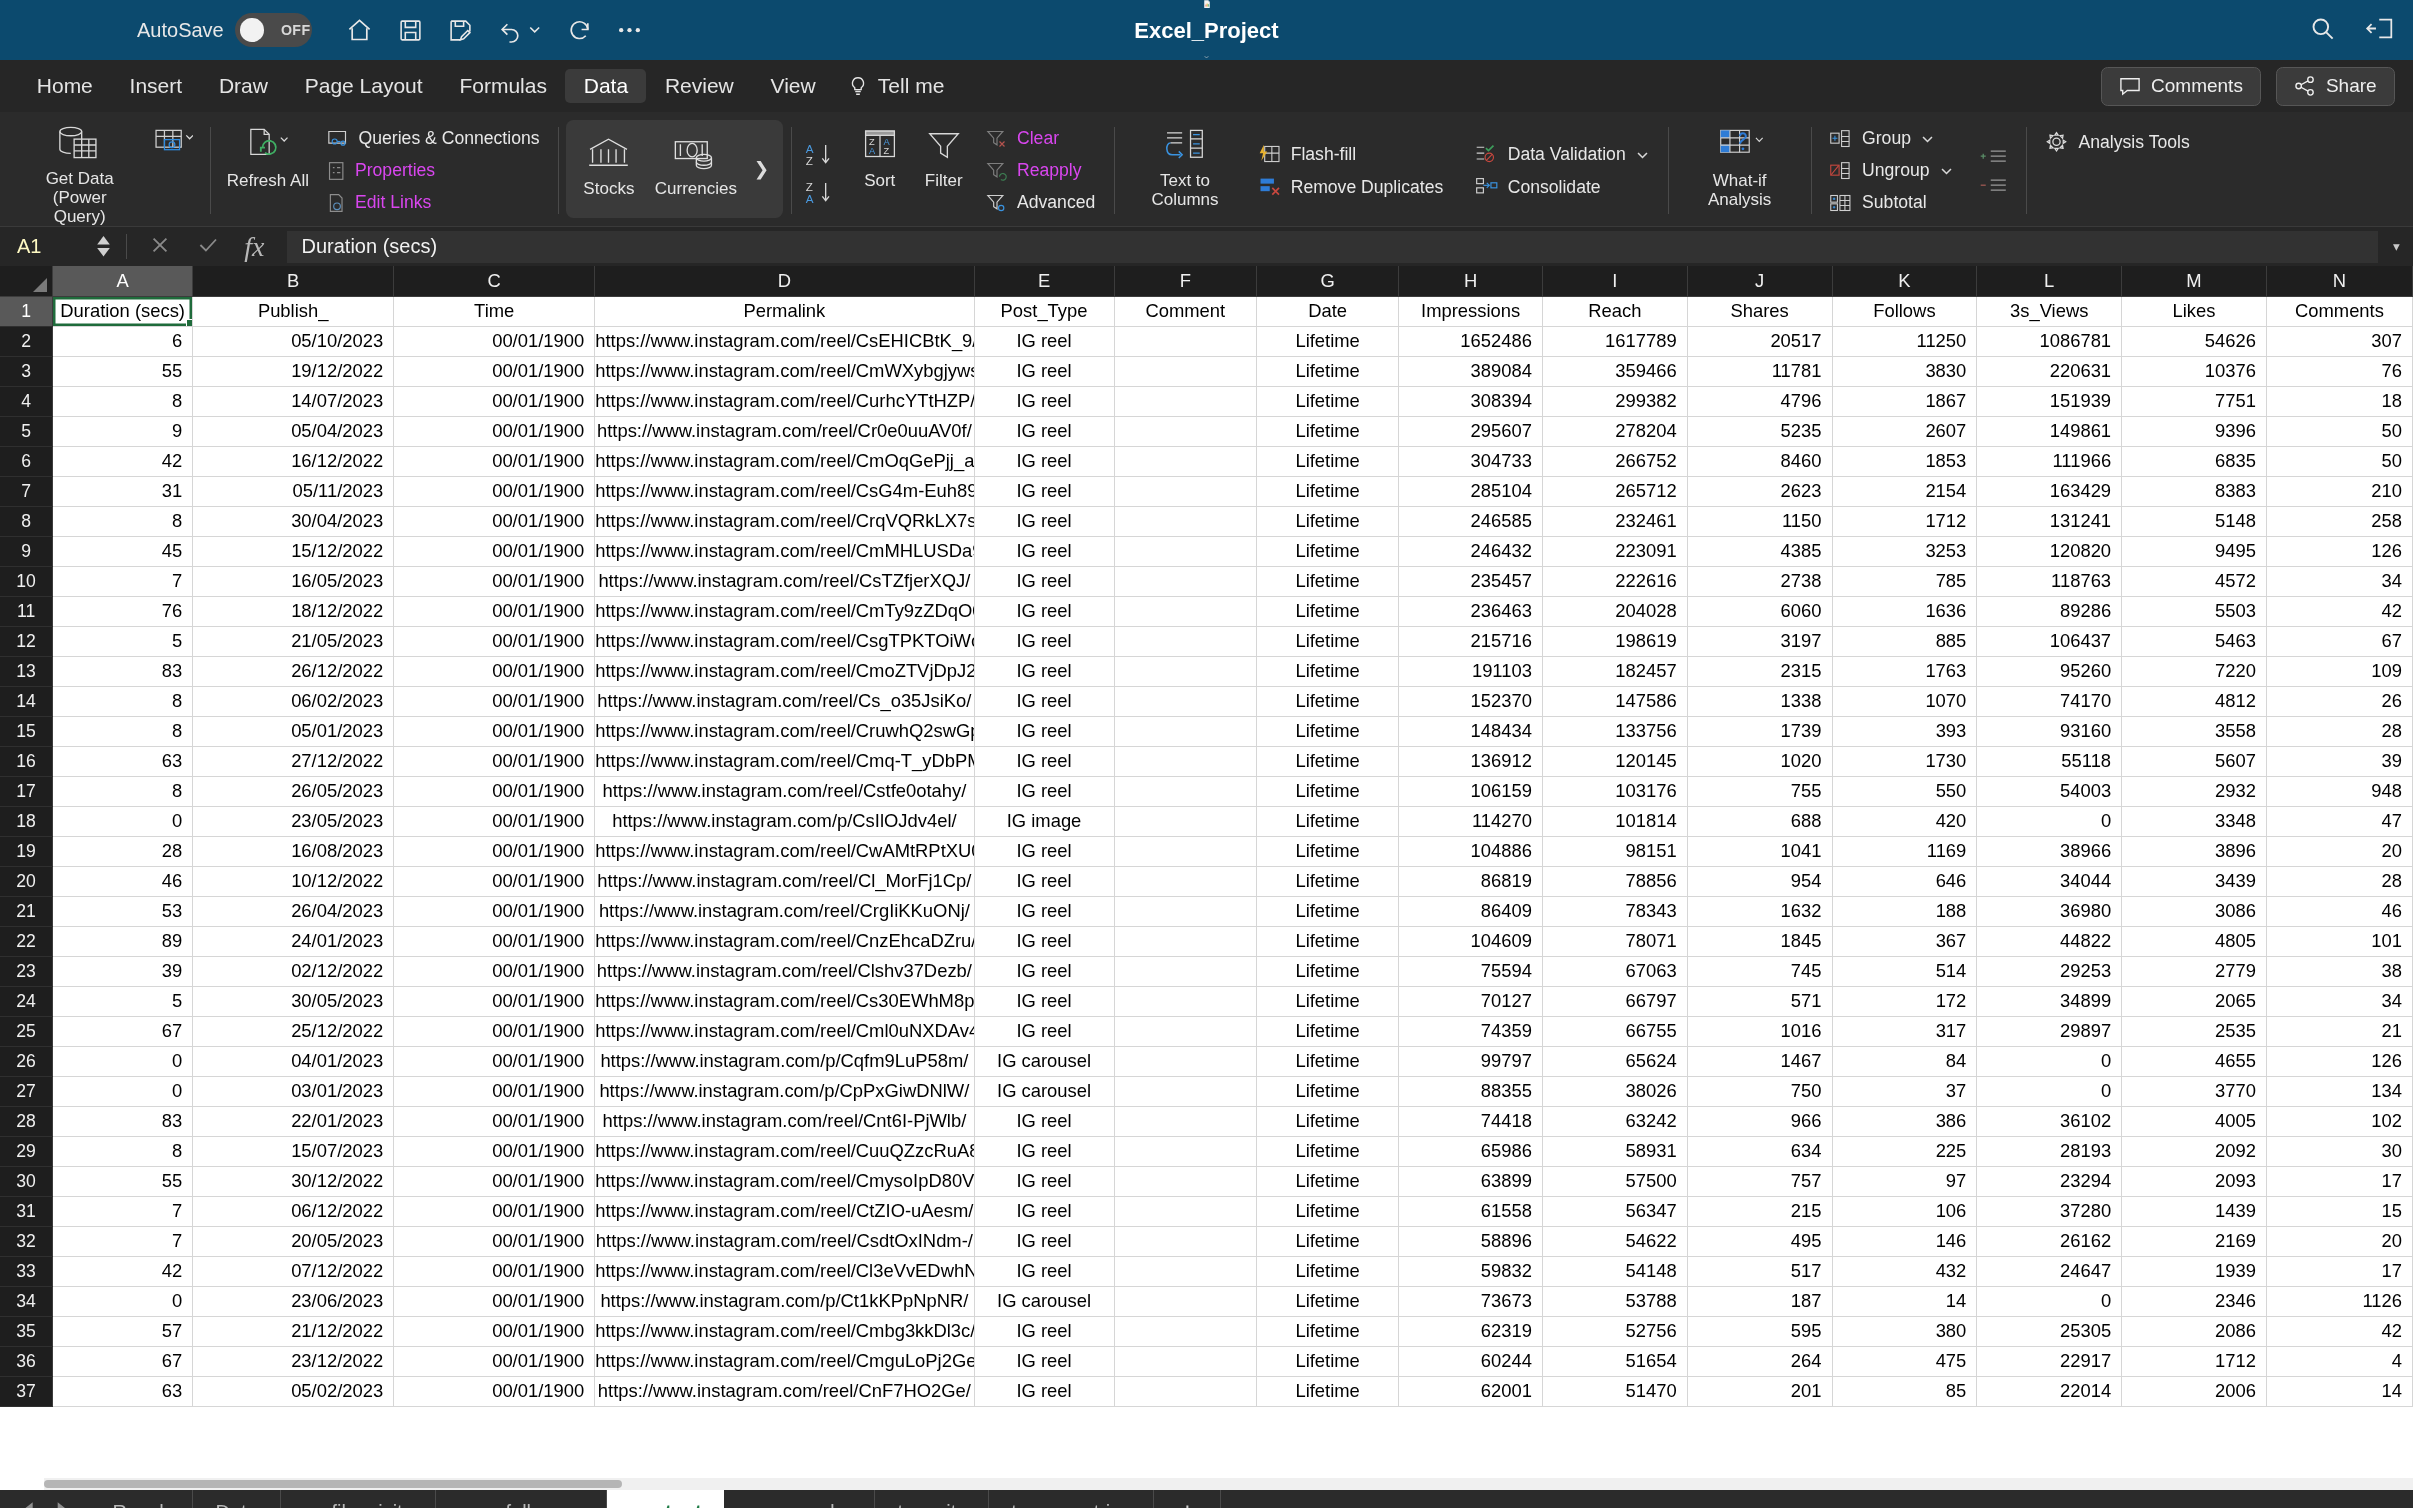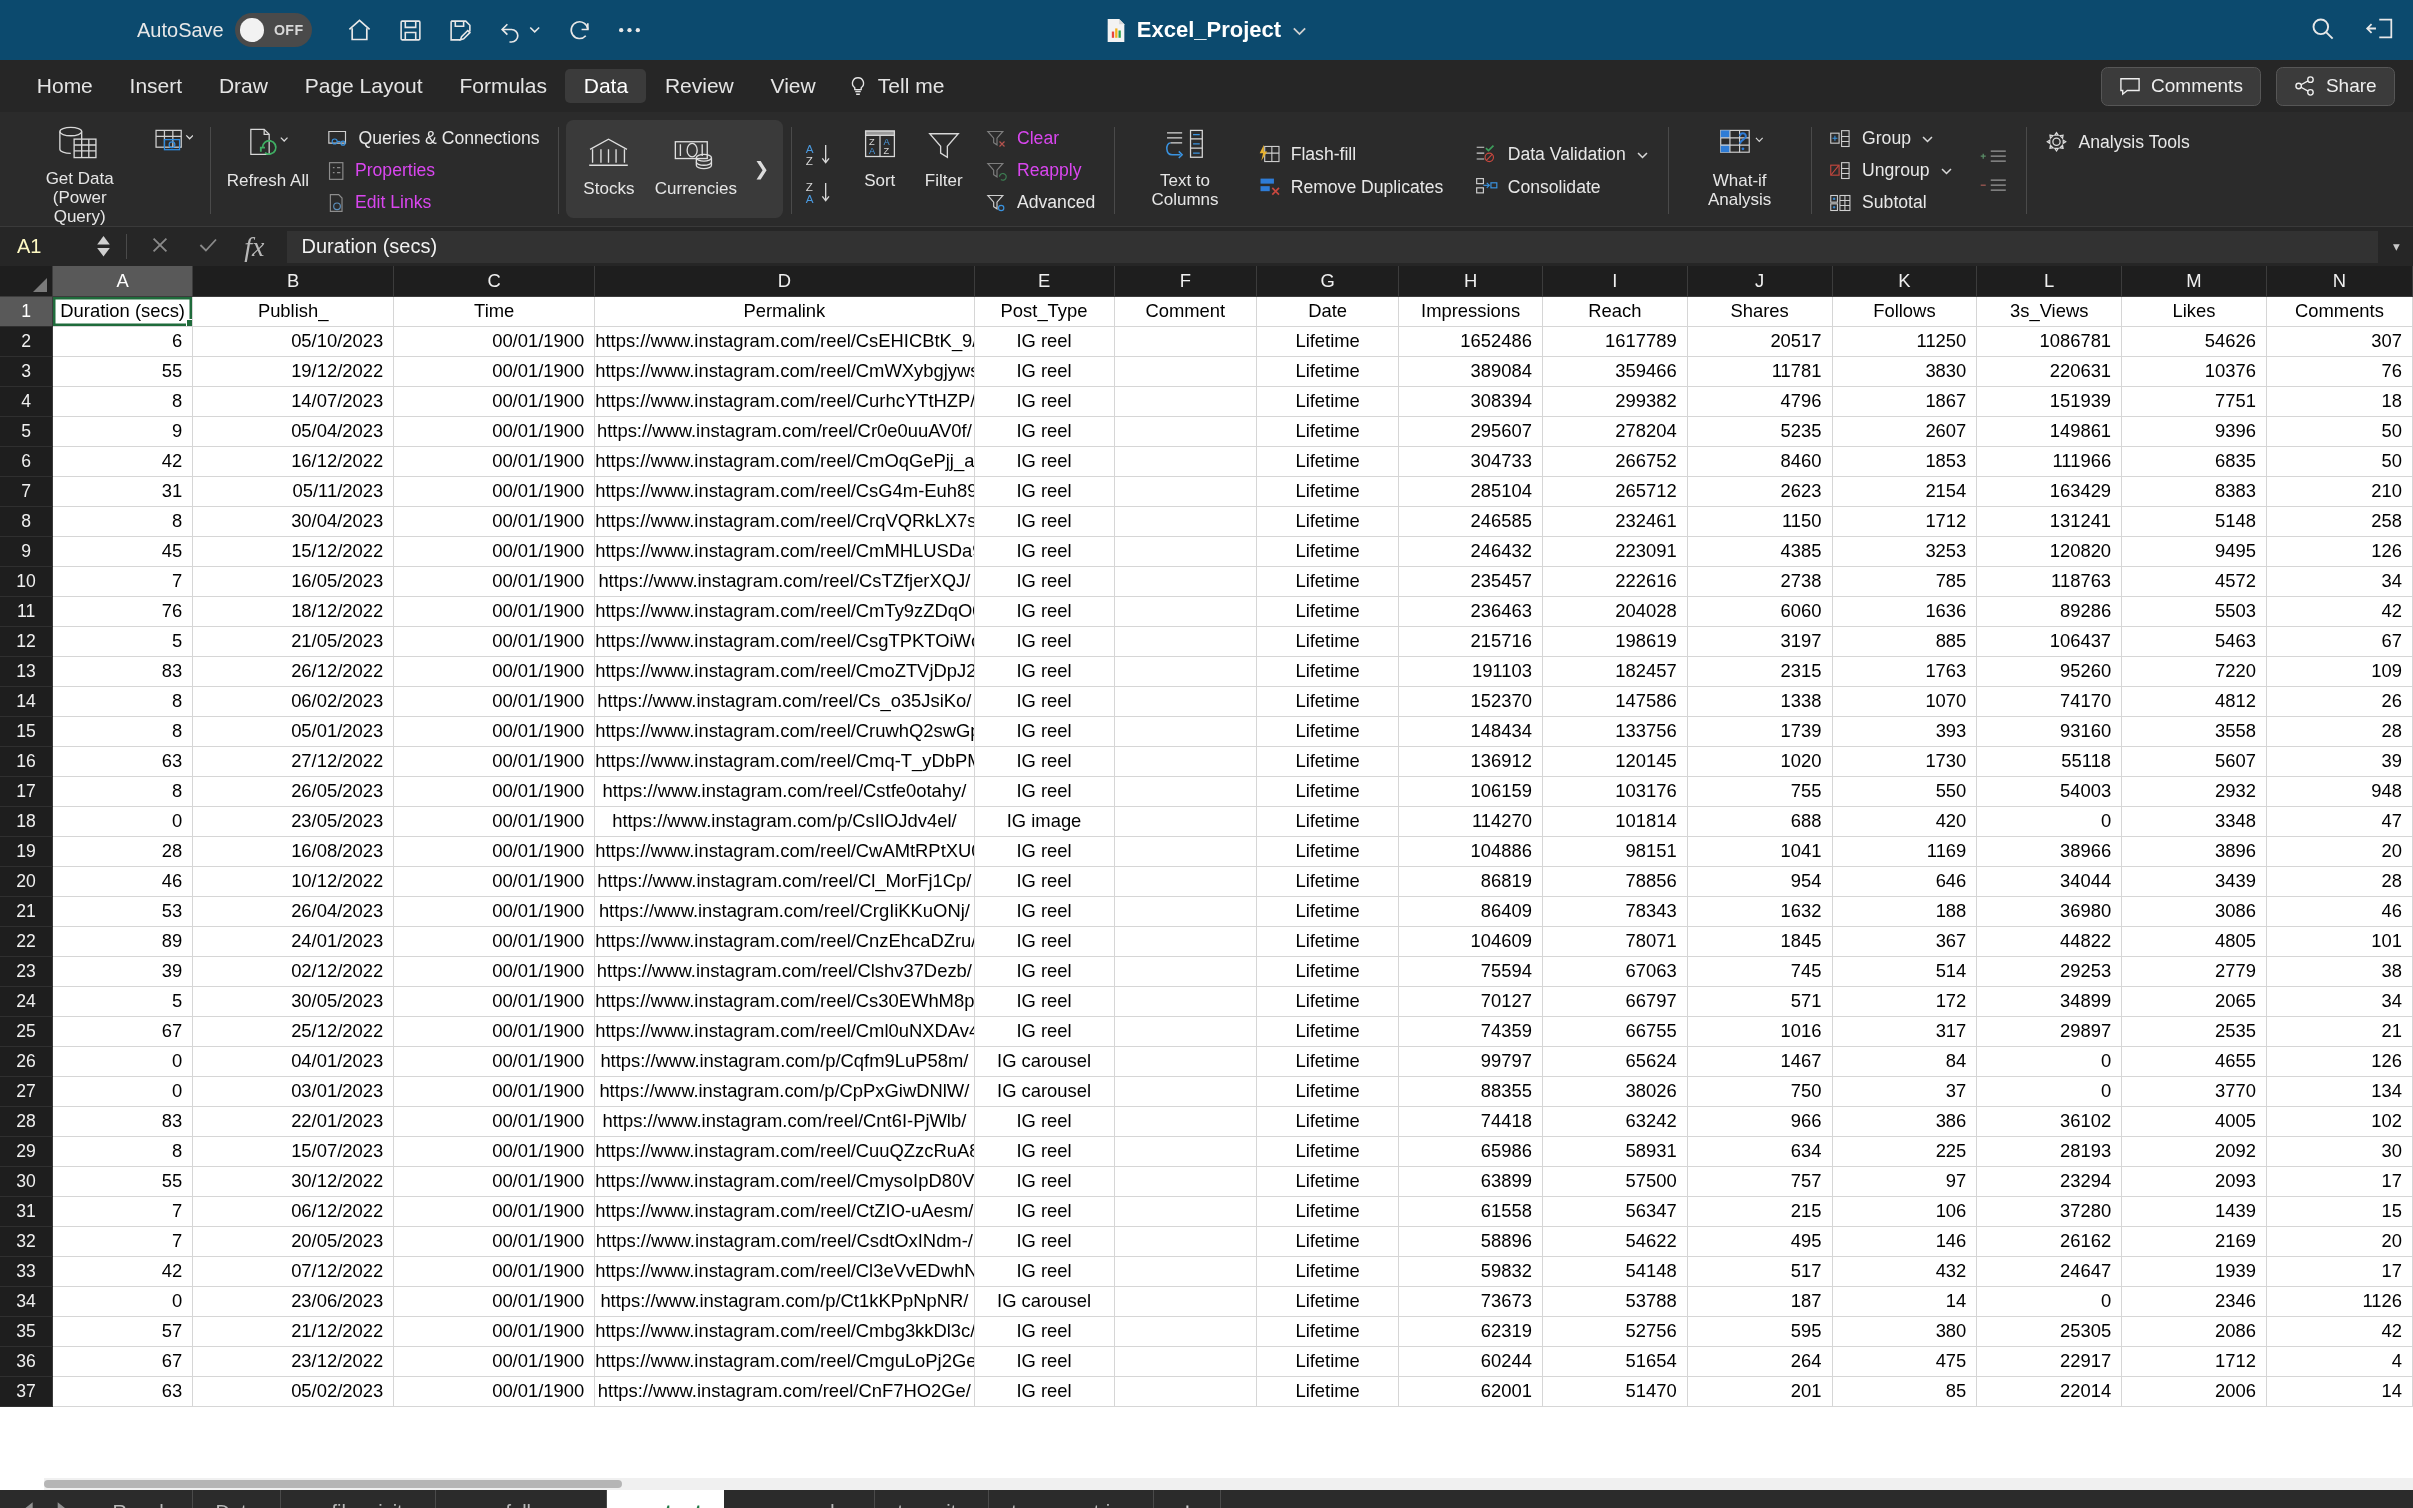--- a/index.html
+++ b/index.html
@@ -13,31 +13,32 @@
 
   
   .titlebar{
     height:60px; background:#0c4a6e; display:flex; align-items:center;
     position:relative; padding:0 20px;
   }
   .autosave{ display:flex; align-items:center; gap:11.7px; margin-left:117px;}
   .autosave-label{ font-size:20px; color:#e8e8e8;}
   .toggle{
     width:77px;height:34px;border-radius:17px;background:#4a4a4a;
-    display:flex;align-items:center;padding:0 5px;gap:10px;
+    display:flex;align-items:center;padding:0 5px;gap:17px;
   }
   .toggle-knob{width:23.5px;height:23.5px;border-radius:50%;background:#f2f2f2;flex:none;}
   .toggle-text{font-size:14.2px;color:#d8d8d8;letter-spacing:0.4px;font-weight:bold;}
   .qat{ display:flex; align-items:center; gap:25px; margin-left:34px;}
   .qat svg{ display:block; }
   .qat-item{ display:flex; align-items:center; gap:5px; cursor:pointer;}
   .title-center{
     position:absolute; left:0; right:0; top:0; height:60px;
     display:flex; align-items:center; justify-content:center; gap:10px;
     pointer-events:none;
+    flex-direction:column;
   }
   .title-center > *{ pointer-events:auto; }
   .doc-title{ font-size:22px; font-weight:bold; color:#ffffff; }
   .title-right{ position:absolute; right:20px; top:0; height:60px; display:flex; align-items:center; gap:28.5px;}
 
   
   .ribbon-tabs{
     height:52px; background:#262626; display:flex; align-items:center;
     padding:0 18.4px; gap:0; position:relative;
   }

